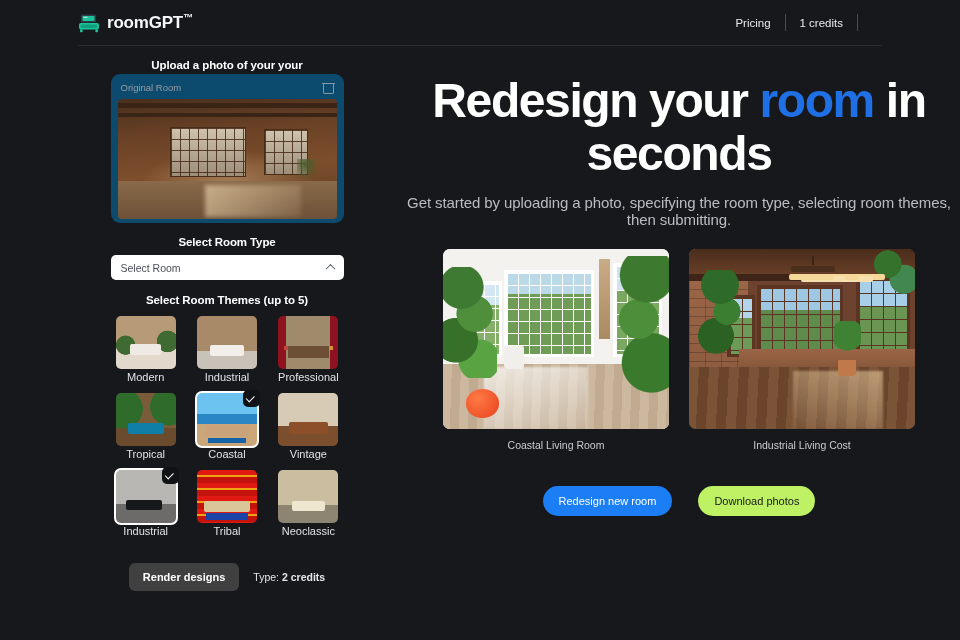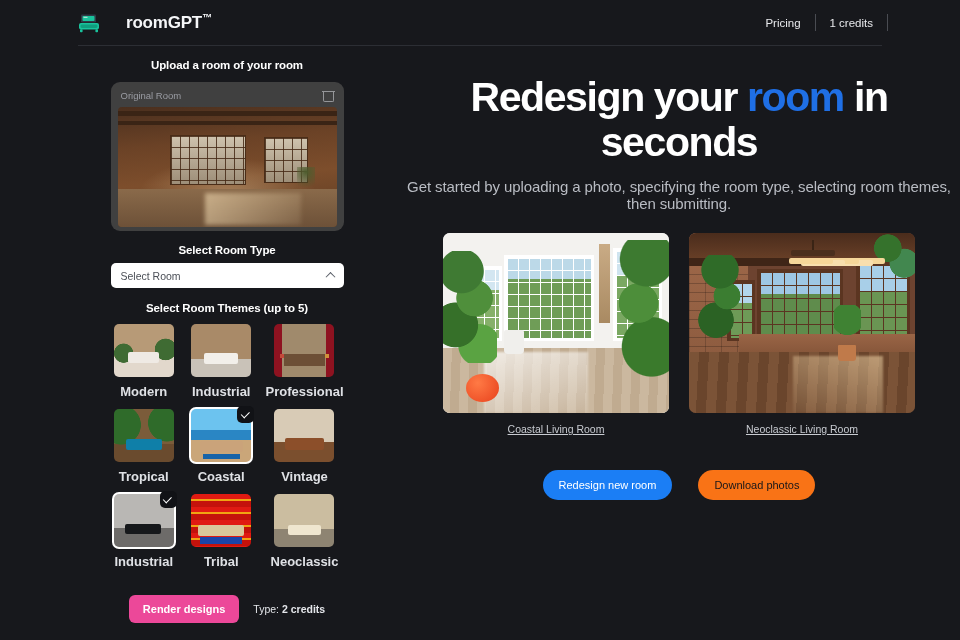--- a/index.html
+++ b/index.html
@@ -10,47 +10,47 @@
     color:#f5f6f8;
     overflow:hidden;
   }
   .page { width:960px; height:640px; position:relative; }
 
   
   .header {
     height:45px; display:flex; align-items:center;
     padding:0 0 0 78px;
   }
-  .brand { display:flex; align-items:center; gap:26px; }
+  .brand { display:flex; align-items:center; gap:7px; }
   .brand-name { font-size:17px; font-weight:700; letter-spacing:-.2px; }
   .brand-tm { font-size:10px; font-weight:700; vertical-align:super; }
   .header-right {
-    margin-left:auto; margin-right:72px;
+    margin-left:auto; margin-right:102px;
     display:flex; align-items:center; height:20px;
   }
   .hdr-link { font-size:11.5px; color:#e8e9ec; padding:0 14px; }
   .hdr-sep { width:1px; height:17px; background:#4a4c52; }
   .hdr-divider {
     position:absolute; left:78px; right:78px; top:45px;
     height:1px; background:#2c2e34;
   }
 
   
   .body-wrap { display:flex; padding-top:14px; }
   .sidebar { width:330px; margin-left:62px; }
   .main { flex:1; margin-left:6px; }
 
   
   .sec-title {
     text-align:center; font-size:11.5px; font-weight:700;
     color:#fff; letter-spacing:-.1px;
   }
   .upload-card {
-    margin:11px auto 0; width:233px; height:149px;
-    background:#404040; border-radius:9px;
+    margin:3px auto 0; width:233px; height:149px;
+    background:#0c4a6e; border-radius:9px;
     padding:7px 7px 0 7px;
   }
   .upload-head {
     display:flex; align-items:center; justify-content:space-between;
     padding:0 3px 5px 3px;
   }
   .upload-label { font-size:9.5px; color:#9a9ca3; }
   .trash { width:11px; height:13px; position:relative; opacity:.62; }
   .trash:before {
     content:""; position:absolute; top:2px; left:0; right:0; bottom:0;
@@ -131,21 +131,21 @@
     position:absolute; top:-1px; right:-1px;
     width:17px; height:17px; border-radius:5px;
     background:#111216; display:flex; align-items:center; justify-content:center;
   }
   .check-badge:after {
     content:""; width:7px; height:4px;
     border-left:1.8px solid #fff; border-bottom:1.8px solid #fff;
     transform:rotate(-45deg) translate(0px,-1px);
   }
   .theme-label {
-    margin-top:5px; font-size:13px; color:#dfe1e5;font-weight:bold;
+    font-size:11px; color:#dfe1e5;
   }
 
   
   .t-modern { background:
       radial-gradient(circle at 16% 55%, #3f6b33 0 16%, transparent 17%),
       radial-gradient(circle at 86% 48%, #3f6b33 0 18%, transparent 19%),
       linear-gradient(180deg,#b79a77 0 62%, #e2d8cc 62% 100%); }
   .t-modern:after { content:""; position:absolute; left:24%; top:52%;
       width:52%; height:22%; background:#efeae4; border-radius:2px; }
   .t-minimal { background:
@@ -185,31 +185,31 @@
   .t-tribal:after { content:""; position:absolute; left:12%; top:58%;
       width:76%; height:22%; background:#d9c79a; border-radius:2px;
       box-shadow:0 10px 0 -2px #1b44a8; }
 
   
   .render-row {
     display:flex; align-items:center; justify-content:center;
     gap:14px; margin-top:26px;
   }
   .btn-render {
-    background:#ec4899; color:#fff; font-size:11px; font-weight:700;
+    background:#404040; color:#fff; font-size:11px; font-weight:700;
     padding:8px 14px; border-radius:6px; border:none;
     font-family:inherit;
   }
   .cost { font-size:10.5px; color:#e4e6ea; }
   .cost b { font-weight:700; }
 
   
   .hero { text-align:center; padding-top:16px; }
   .hero h1 {
-    font-size:41px; font-weight:700; letter-spacing:-1.4px;
+    font-size:48px; font-weight:700; letter-spacing:-1.4px;
     line-height:1.1; color:#ffffff;
   }
   .hero h1 .accent { color:#1f6fe5; }
   .hero p {
     margin-top:13px; font-size:15px; color:#b9bcc3; letter-spacing:-.1px;
   }
 
   .results {
     margin-top:21px; display:flex; justify-content:center; gap:20px;
   }
@@ -341,32 +341,32 @@
       radial-gradient(circle at 84% 56%, #42874f 0 22%, transparent 23%); }
   .r-indus .plant-c {
     position:absolute; left:64%; top:40%; width:12%; height:26%;
     background:radial-gradient(circle at 50% 30%, #3f8233 0 44%, transparent 46%); }
   .r-indus .potc {
     position:absolute; left:66%; top:62%; width:8%; height:9%;
     background:#c07a4a; border-radius:1px 1px 3px 3px; }
 
   .result-cap {
     margin-top:10px; text-align:center;
-    font-size:10.5px; color:#c8cbd1;text-decoration:underline;
+    font-size:10.5px; color:#c8cbd1;
   }
 
   .actions {
     margin-top:35px; display:flex; justify-content:center; gap:26px;
   }
   .btn-pill {
     border-radius:999px; font-size:11px; padding:9px 16px;
     border:none; font-family:inherit; font-weight:400;
   }
   .btn-blue { background:#1b7ef5; color:#fff; }
-  .btn-white { background:#f97316; color:#15161a; }
+  .btn-white { background:#bef264; color:#15161a; }
 </style>
 </head>
 <body>
 
 <div class="page">
 
   <div class="header">
     <div class="brand">
       <svg width="22" height="20" viewBox="0 0 22 20">
         <rect x="3" y="1.5" width="15" height="8" rx="1.2" fill="#2f3a46"></rect>
@@ -388,21 +388,21 @@
       <span class="hdr-link">1 credits</span>
       <span class="hdr-sep"></span>
     </div>
   </div>
   <div class="hdr-divider"></div>
 
   <div class="body-wrap">
 
     <div class="sidebar">
 
-      <div class="sec-title">Upload a room of your room</div>
+      <div class="sec-title">Upload a photo of your your</div>
 
       <div class="upload-card">
         <div class="upload-head">
           <span class="upload-label">Original Room</span>
           <span class="trash"></span>
         </div>
         <div class="orig-photo">
           <div class="or-beam" style="top:4px;height:5px;"></div>
           <div class="or-beam" style="top:14px;height:4px;"></div>
           <div class="or-win" style="left:52px;top:28px;width:76px;height:50px;">
@@ -543,21 +543,21 @@
               </div>
             <div class="wainscot"></div>
             <div class="floor"></div>
             <div class="floorlight"></div>
             <div class="ivy-l"></div>
             <div class="ivy-r"></div>
             <div class="plant-c"></div>
             <div class="potc"></div>
             <div class="chand"></div>
           </div>
-          <div class="result-cap">Neoclassic Living Room</div>
+          <div class="result-cap">Industrial Living Cost</div>
         </div>
 
       </div>
 
       <div class="actions">
         <button class="btn-pill btn-blue">Redesign new room</button>
         <button class="btn-pill btn-white">Download photos</button>
       </div>
 
     </div>

